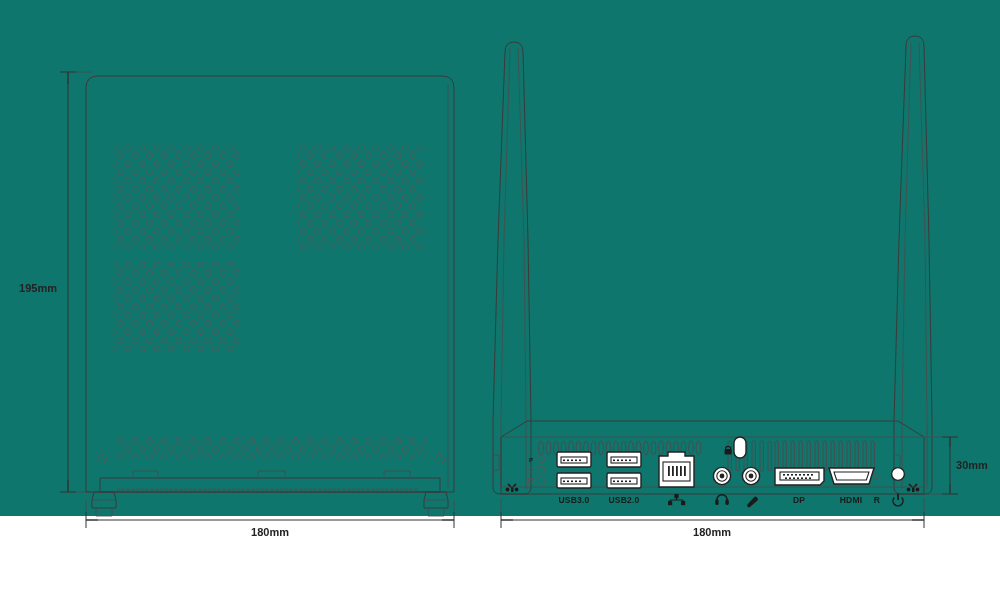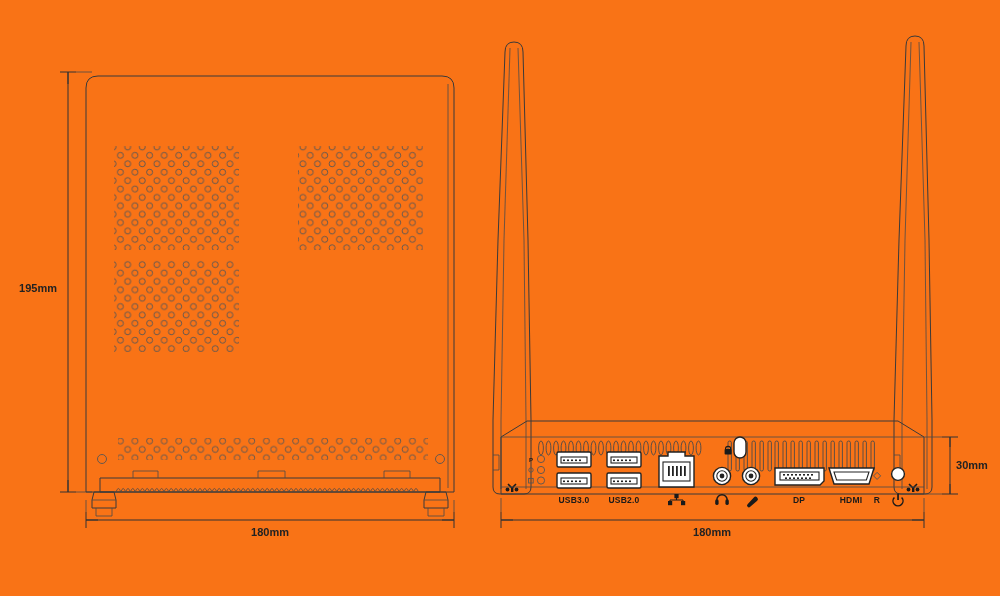--- a/index.html
+++ b/index.html
@@ -11,22 +11,22 @@
   body {
     width: 1000px;
     height: 596px;
     font-family: "Liberation Sans", sans-serif;
     color: #1a1a1a;
     overflow: hidden;
   }
   #stage {
     position: relative;
     width: 1000px;
-    height: 596px;
-    background: #f97316;
+    height: 516px;
+    background: #0f766e;
   }
   #drawing {
     position: absolute;
     left: 0;
     top: 0;
     width: 1000px;
     height: 596px;
   }
   .dim-text {
     font-family: "Liberation Sans", sans-serif;

